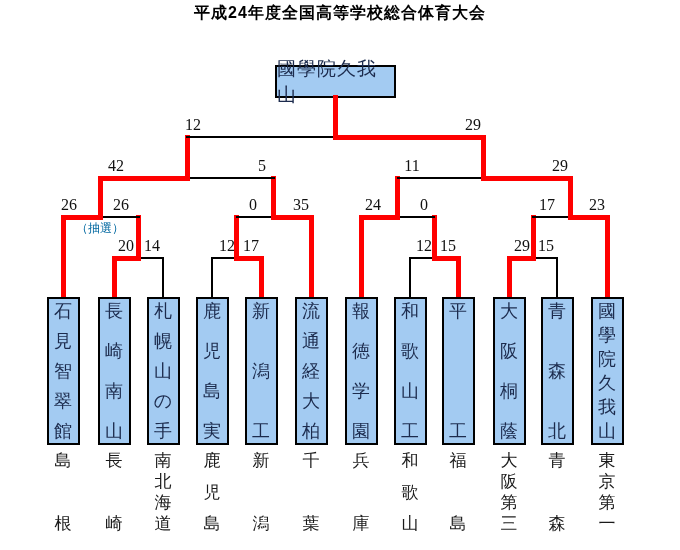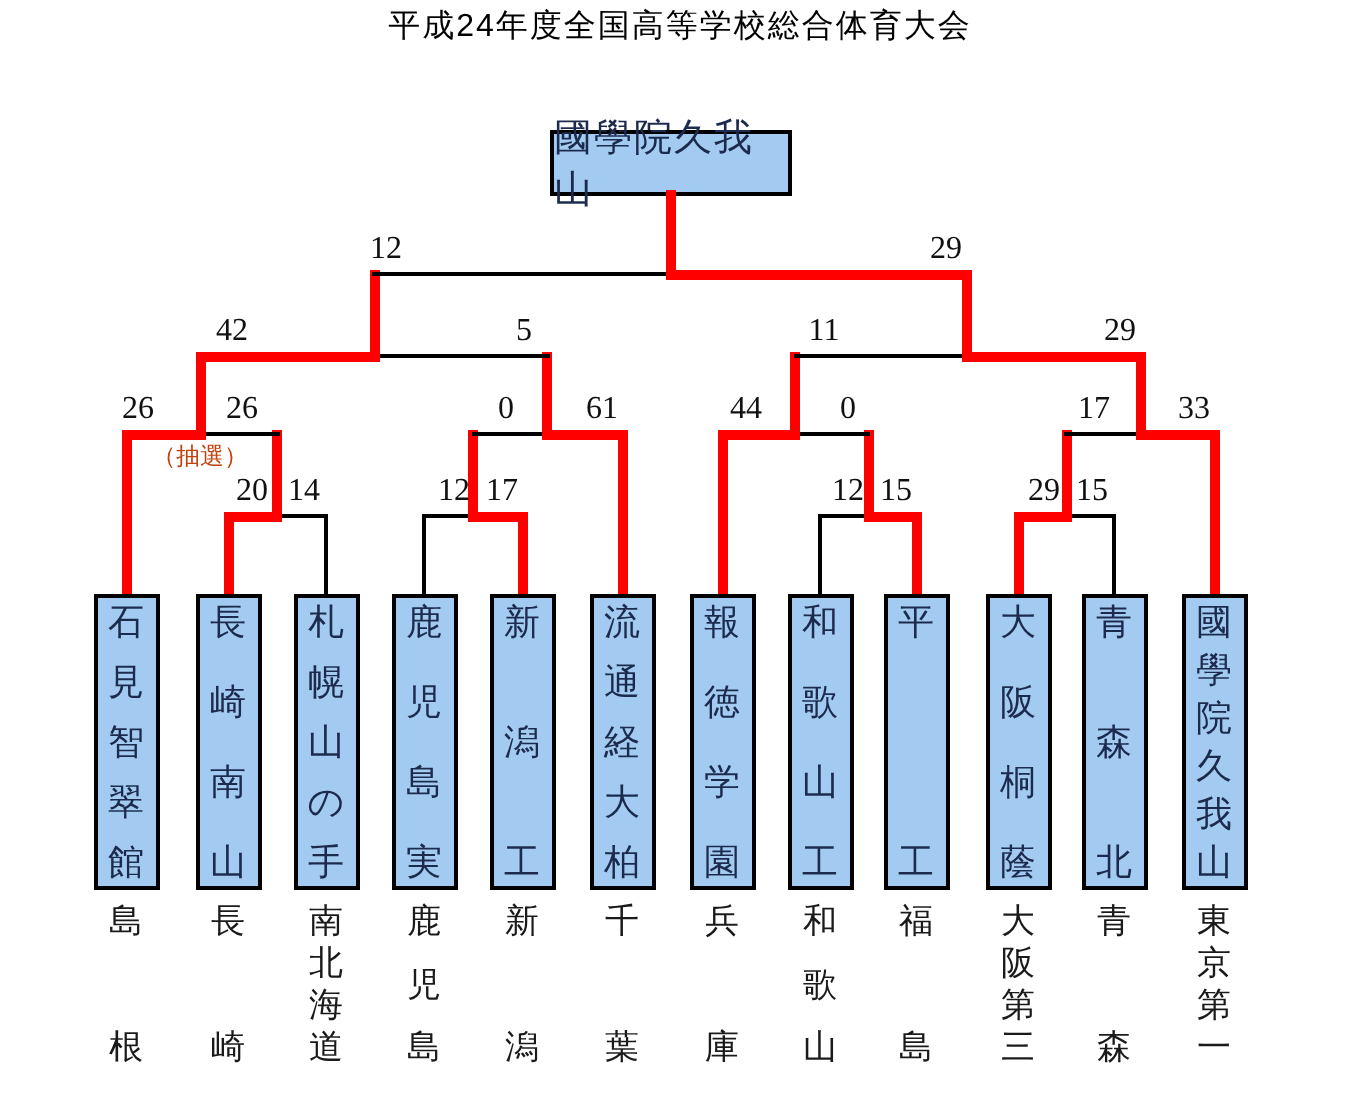--- a/index.html
+++ b/index.html
@@ -1,30 +1,30 @@
 <!DOCTYPE html>
 <html><head>
 <meta charset="utf-8">
 <style>
   html,body{margin:0;padding:0;background:#fff;}
   #canvas{position:relative;width:680px;height:550px;background:#ffffff;overflow:hidden;
           font-family:"Liberation Serif",serif;}
   .title1{position:absolute;top:3px;left:0;width:680px;text-align:center;
-          font-family:"Liberation Sans",sans-serif;font-size:16px;font-weight:400;
+          font-family:"Liberation Sans",sans-serif;font-size:16px;font-weight:700;
           letter-spacing:1px;color:#000;}
   .title2{position:absolute;top:21px;left:0;width:680px;text-align:center;
           font-family:"Liberation Sans",sans-serif;font-size:23px;font-weight:bold;
           letter-spacing:0px;color:#000;}
   .champ-box{position:absolute;left:275px;top:65px;width:121px;height:33px;
           background:#A3CBF2;border:2px solid #000;box-sizing:border-box;
           display:flex;align-items:center;justify-content:center;
           font-size:19px;color:#1c2b4d;letter-spacing:1px;}
   .seg{position:absolute;}
   .score{position:absolute;width:44px;text-align:center;font-size:16px;color:#111;}
-  .note{position:absolute;width:84px;text-align:center;font-size:12px;color:#c2410c;}
+  .note{position:absolute;width:84px;text-align:center;font-size:12px;color:#0369a1;}
   .team-box{position:absolute;width:33px;background:#A3CBF2;border:2px solid #000;
           box-sizing:border-box;display:flex;flex-direction:column;
           justify-content:space-between;align-items:center;padding:3px 0;
           font-size:18px;color:#1c2b4d;line-height:1;}
   .pref{position:absolute;width:34px;display:flex;flex-direction:column;
           justify-content:space-between;align-items:center;
           font-size:17px;color:#1a1a1a;line-height:1;}
 </style>
 </head>
 <body>
@@ -58,31 +58,31 @@
       <div class="seg" style="left: 60.5px; top: 214.5px; width: 42.75px; height: 5px; background: rgb(255, 0, 0);"></div>
       <div class="seg" style="left: 99.75px; top: 216px; width: 39.75px; height: 2px; background: rgb(0, 0, 0);"></div>
       <div class="seg" style="left: 98.25px; top: 175.5px; height: 44px; width: 5px; background: rgb(255, 0, 0);"></div>
       <div class="score" style="left: 47px; top: 196px;">26</div>
       <div class="score" style="left: 99px; top: 196px;">26</div>
       <div class="note" style="left: 58px; top: 220px;">（抽選）</div>
       <div class="seg" style="left: 235.5px; top: 216px; width: 39.25px; height: 2px; background: rgb(0, 0, 0);"></div>
       <div class="seg" style="left: 271.25px; top: 214.5px; width: 42.25px; height: 5px; background: rgb(255, 0, 0);"></div>
       <div class="seg" style="left: 271.25px; top: 175.5px; height: 44px; width: 5px; background: rgb(255, 0, 0);"></div>
       <div class="score" style="left: 231px; top: 196px;">0</div>
-      <div class="score" style="left: 279px; top: 196px;">61</div>
+      <div class="score" style="left: 279px; top: 196px;">35</div>
       <div class="seg" style="left: 358.5px; top: 214.5px; width: 41.5px; height: 5px; background: rgb(255, 0, 0);"></div>
       <div class="seg" style="left: 396.5px; top: 216px; width: 38.5px; height: 2px; background: rgb(0, 0, 0);"></div>
       <div class="seg" style="left: 395px; top: 175.5px; height: 44px; width: 5px; background: rgb(255, 0, 0);"></div>
-      <div class="score" style="left: 351px; top: 196px;">44</div>
+      <div class="score" style="left: 351px; top: 196px;">24</div>
       <div class="score" style="left: 402px; top: 196px;">0</div>
       <div class="seg" style="left: 532px; top: 216px; width: 39px; height: 2px; background: rgb(0, 0, 0);"></div>
       <div class="seg" style="left: 567.5px; top: 214.5px; width: 42px; height: 5px; background: rgb(255, 0, 0);"></div>
       <div class="seg" style="left: 567.5px; top: 175.5px; height: 44px; width: 5px; background: rgb(255, 0, 0);"></div>
       <div class="score" style="left: 525px; top: 196px;">17</div>
-      <div class="score" style="left: 575px; top: 196px;">33</div>
+      <div class="score" style="left: 575px; top: 196px;">23</div>
       <div class="seg" style="left: 98.25px; top: 175.5px; width: 91.5px; height: 5px; background: rgb(255, 0, 0);"></div>
       <div class="seg" style="left: 186.25px; top: 177px; width: 88.5px; height: 2px; background: rgb(0, 0, 0);"></div>
       <div class="seg" style="left: 184.75px; top: 134.5px; height: 46px; width: 5px; background: rgb(255, 0, 0);"></div>
       <div class="score" style="left: 94px; top: 157px;">42</div>
       <div class="score" style="left: 240px; top: 157px;">5</div>
       <div class="seg" style="left: 396.5px; top: 177px; width: 88.25px; height: 2px; background: rgb(0, 0, 0);"></div>
       <div class="seg" style="left: 481.25px; top: 175.5px; width: 91.25px; height: 5px; background: rgb(255, 0, 0);"></div>
       <div class="seg" style="left: 481.25px; top: 134.5px; height: 46px; width: 5px; background: rgb(255, 0, 0);"></div>
       <div class="score" style="left: 390px; top: 157px;">11</div>
       <div class="score" style="left: 538px; top: 157px;">29</div>

